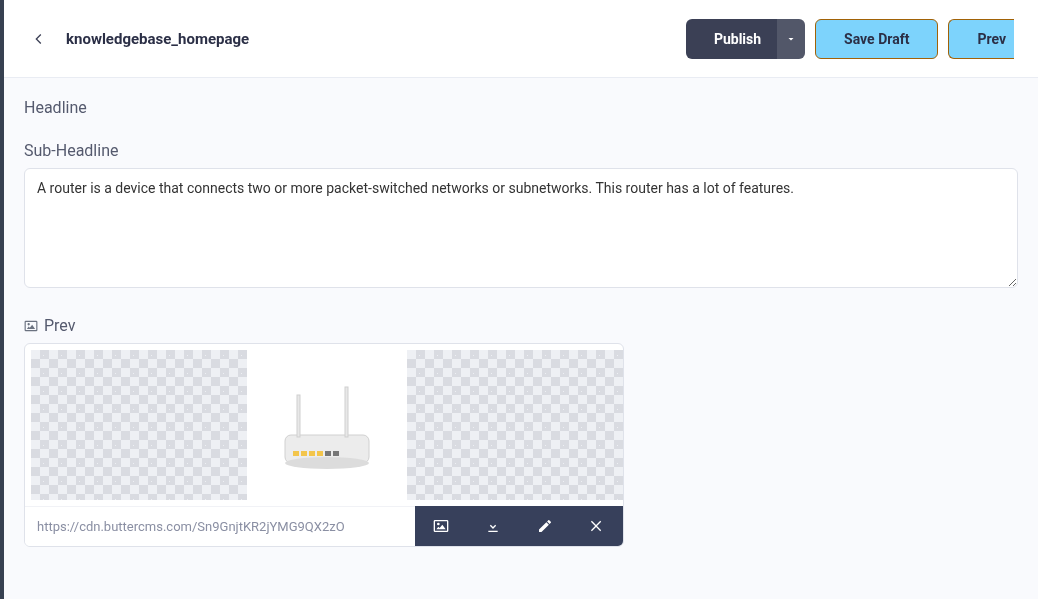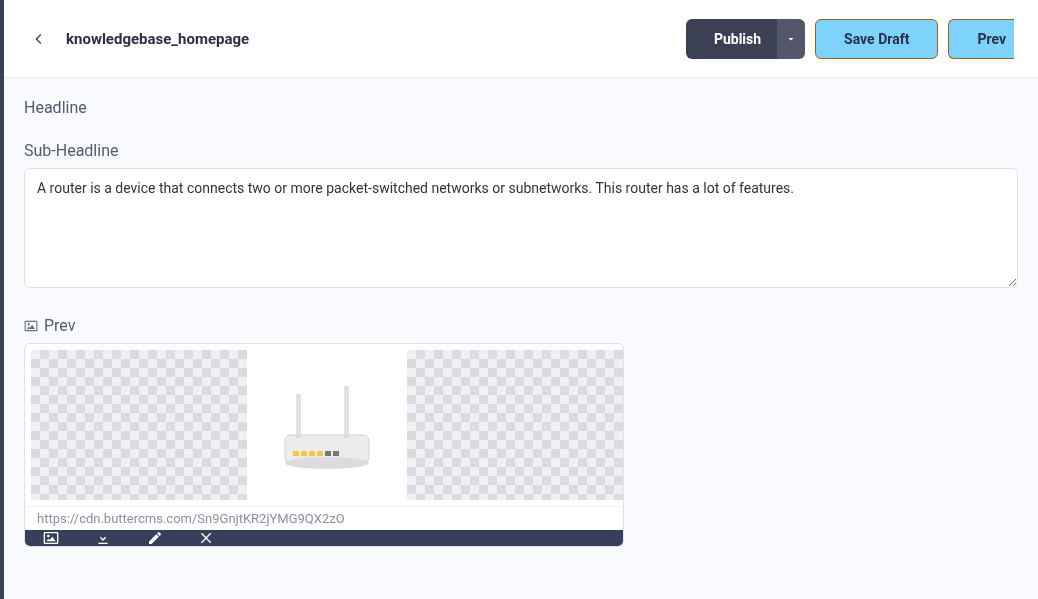--- a/index.html
+++ b/index.html
@@ -147,21 +147,20 @@
   }
   .thumb.w1 { width: 216px; }
   .thumb.w2 { width: 152px; background: #fff; }
   .thumb.w3 { width: 216px; }
   .router-svg { width: 120px; height: 120px; }
 
   .image-footer {
     display: flex;
     align-items: stretch;
     height: 40px;
-    flex-direction: column;
   }
   .image-url {
     flex: 1;
     font-size: 13px;
     color: #8a8fa3;
     padding: 0 12px;
     display: flex; align-items: center;
     background: #fff;
     border-top: 1px solid #f1f2f6;
     min-width: 0;

